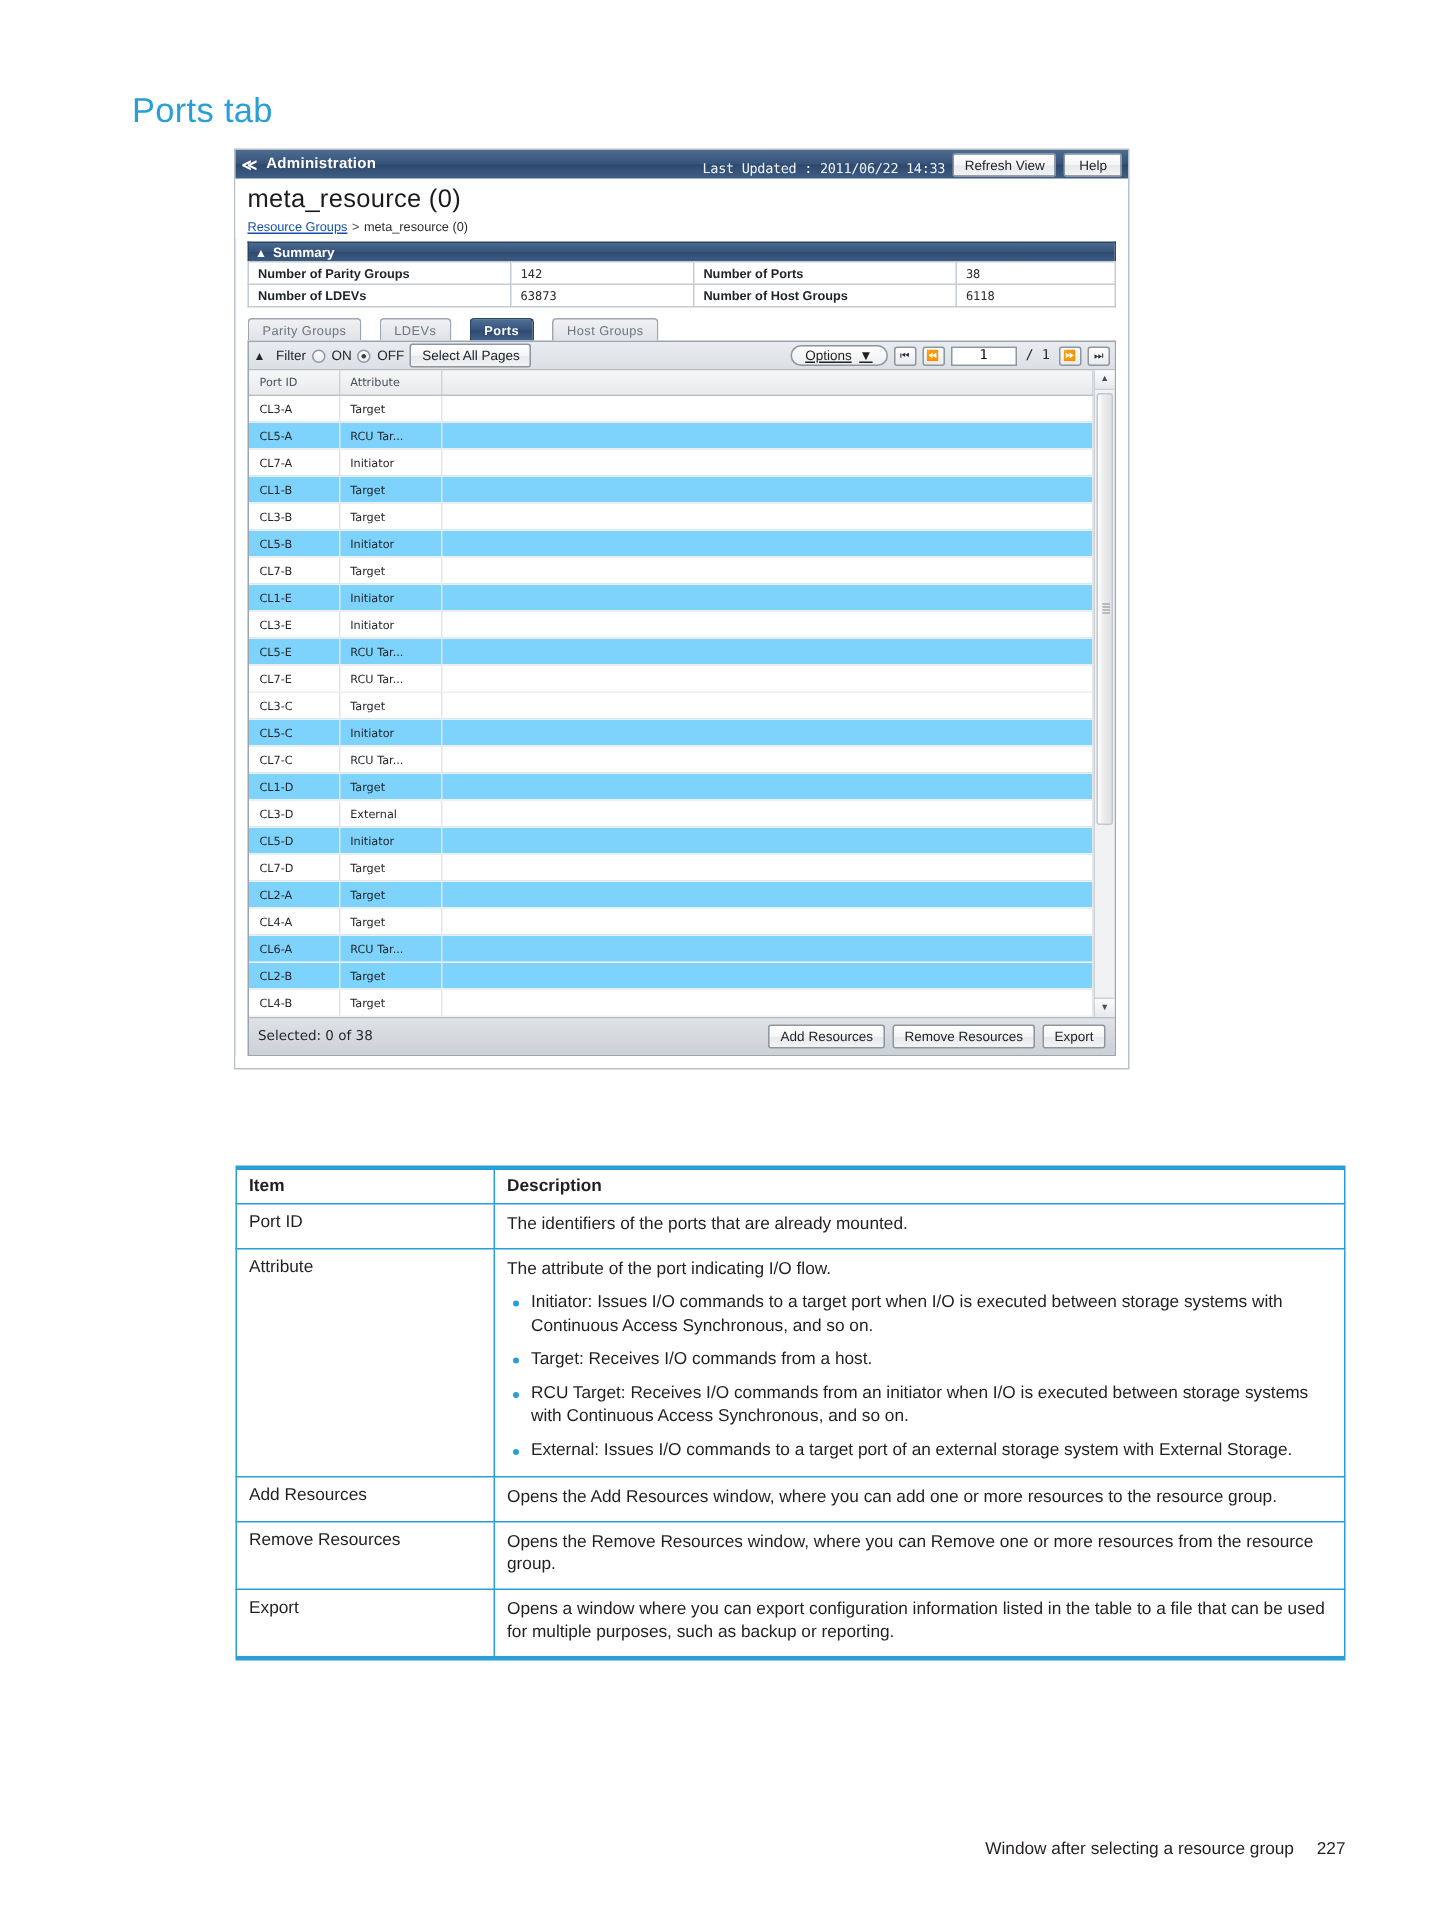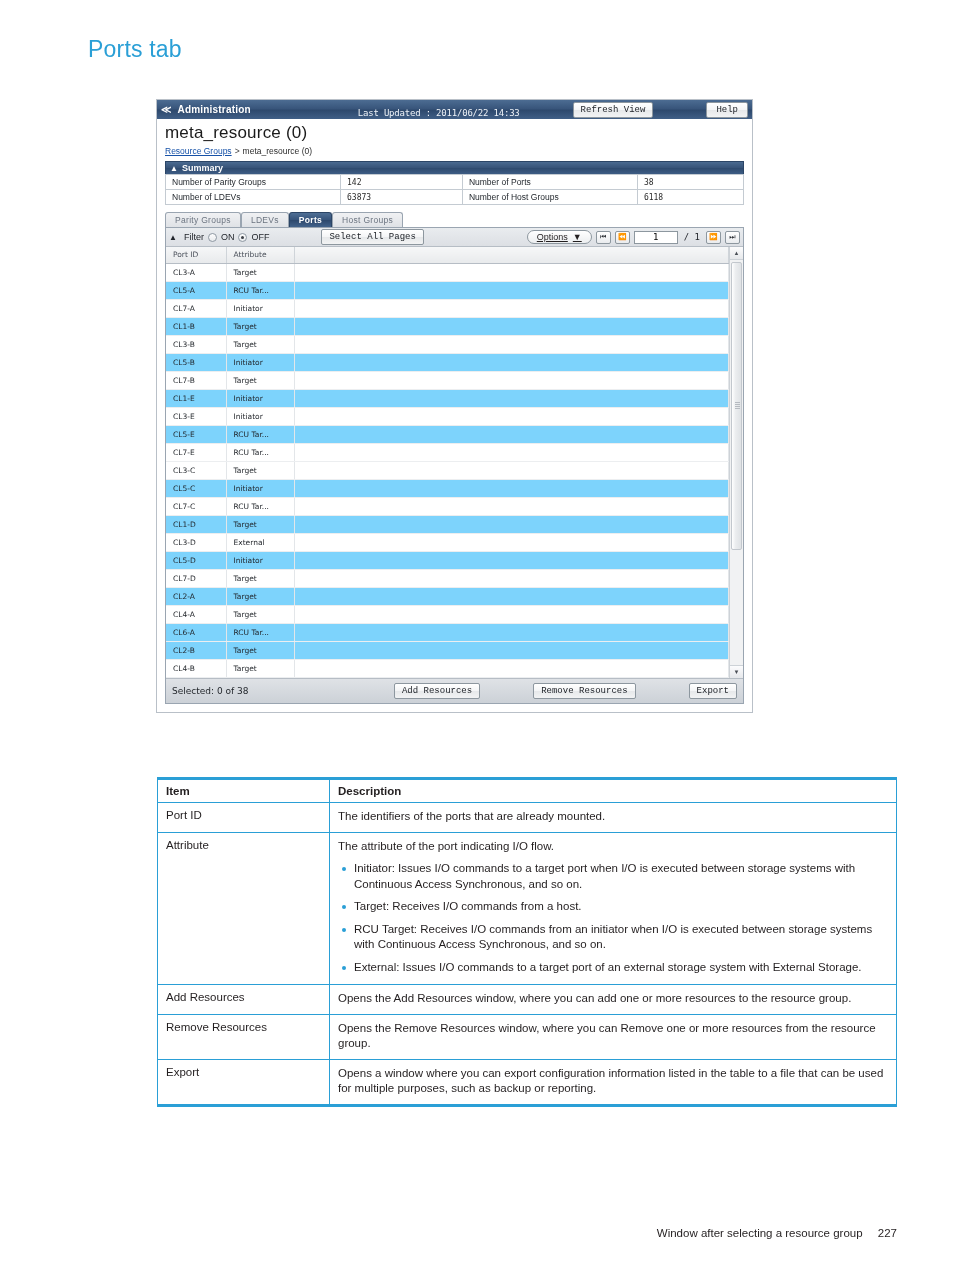--- a/index.html
+++ b/index.html
@@ -9,21 +9,21 @@
     background: #ffffff;
     font-family: "Liberation Sans", sans-serif;
     color: #231f20;
     position: relative;
     overflow: hidden;
   }
 
   
   .page-title {
     position: absolute;
-    left: 88px; top: 36px;
+    left: 88px; top: 60px;
     font-size: 23px;
     font-weight: 400;
     color: #2a9fd6;
     letter-spacing: 0.2px;
   }
 
   
   .shot {
     position: absolute;
     left: 156px; top: 99px;
@@ -66,22 +66,21 @@
   .btn {
     background: linear-gradient(to bottom, #ffffff 0%, #f4f5f6 50%, #e6e8ea 51%, #f2f3f4 100%);
     border: 1px solid #8d979f;
     border-radius: 2px;
     font-size: 9px;
     color: #20242a;
     padding: 1px 7px;
     line-height: 12px;
     white-space: nowrap;
     cursor: pointer;
-    font-family: Liberation Mono, monospace;
-    margin-left: 48px;
+    font-family: Liberation Sans, sans-serif;
   }
   .btn.small { padding: 1px 9px; }
 
   
   .res-head { padding: 4px 8px 3px 8px; background:#ffffff; }
   .res-name { font-size: 17px; color: #1b1b1b; font-weight: 400; letter-spacing:0.2px;}
   .crumbs { margin-top: 3px; font-size: 8.5px; color:#333; }
   .crumbs a { color:#1752a8; text-decoration: underline; }
   .crumb-sep { margin: 0 3px; color:#444; }
   .crumb-cur { color:#2c2c2c; }
@@ -105,29 +104,29 @@
     border-collapse: collapse;
     font-size: 8.5px;
     background: #ffffff;
   }
   table.summary td {
     border: 1px solid #c4cbd2;
     height: 15px;
     padding: 0 6px;
     white-space: nowrap;
   }
-  td.sum-label { font-weight: normal; color:#1e2329; width: 175px; }
+  td.sum-label { font-weight: bold; color:#1e2329; width: 175px; }
   td.sum-value { color:#2a2a2a; font-family:"DejaVu Sans Mono", monospace; font-size:8px; }
 
   
   .tabs {
     margin: 7px 0 0 8px;
     display: flex;
     align-items: flex-end;
-    gap: 0;
+    gap: 12px;
     position: relative;
     z-index: 2;
   }
   .tab {
     font-size: 8.5px;
     padding: 2px 9px 2px 9px;
     border: 1px solid #9aa5b1;
     border-bottom: none;
     border-radius: 3px 3px 0 0;
     background: linear-gradient(to bottom, #f0f1f3 0%, #dfe2e6 100%);

